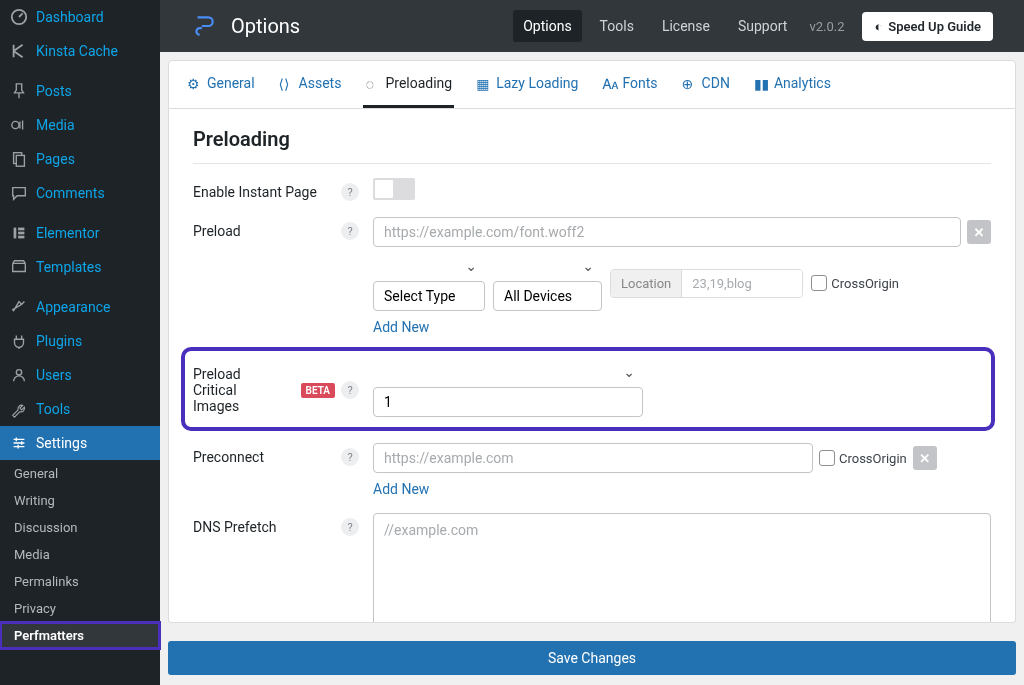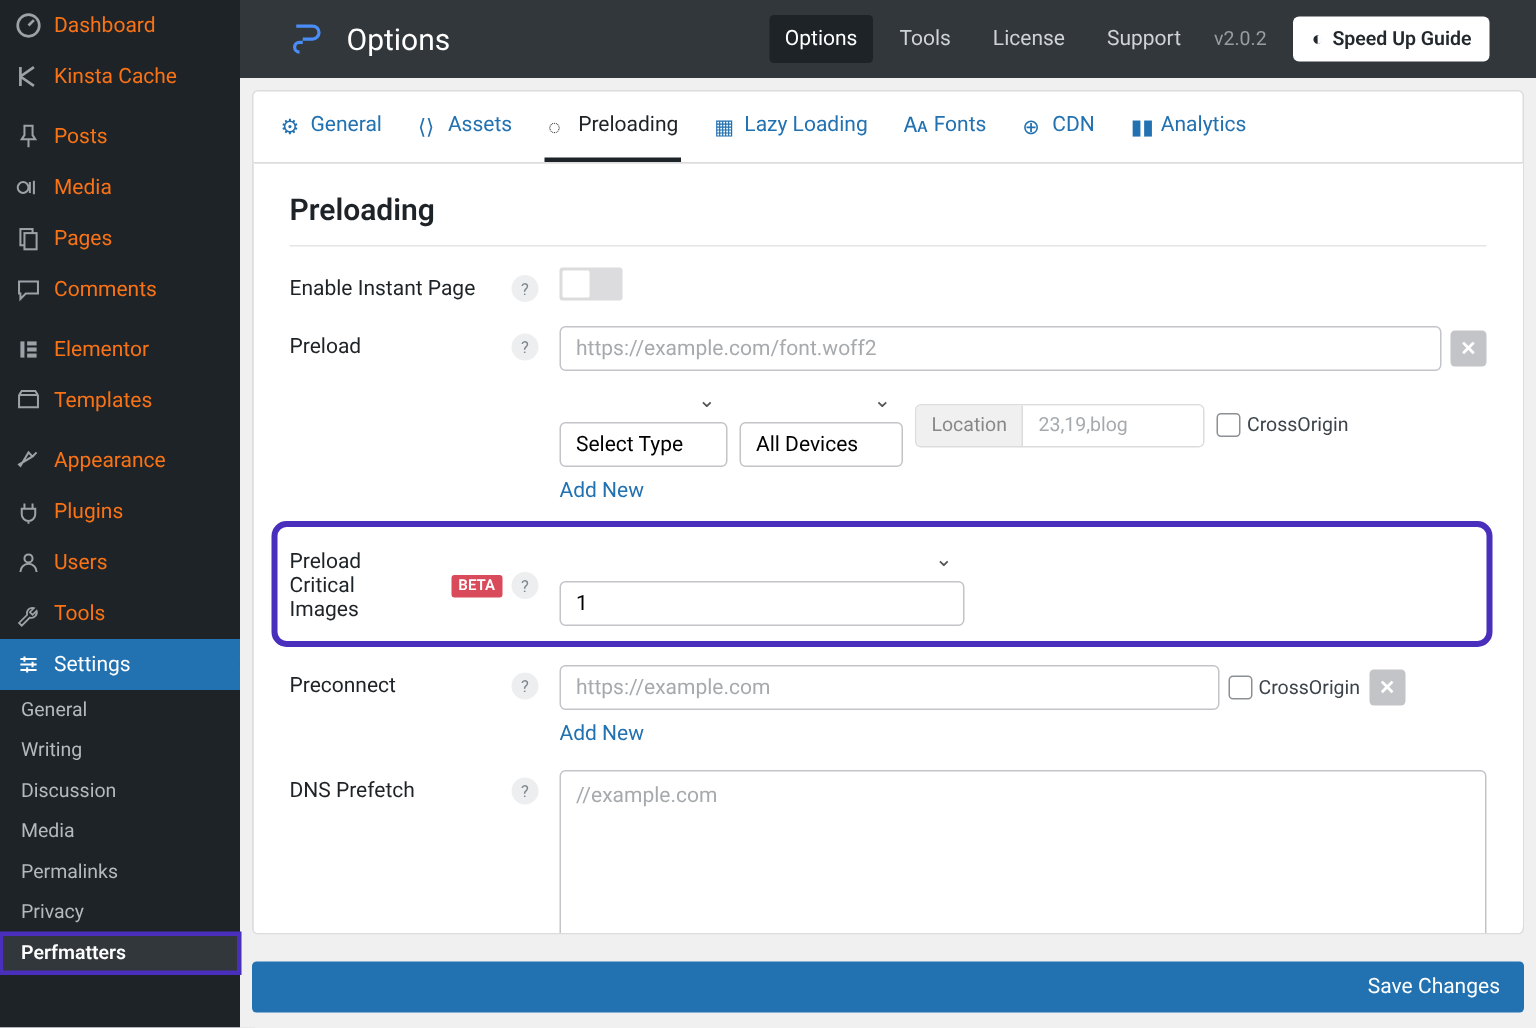--- a/index.html
+++ b/index.html
@@ -1,20 +1,20 @@
 <!DOCTYPE html>
 <html><head>
 <meta charset="utf-8">
 <style>
 * { box-sizing: border-box; margin: 0; padding: 0; font-family: -apple-system, BlinkMacSystemFont, "Segoe UI", Roboto, sans-serif; }
 body { background: #f0f0f1; color: #3c434a; font-size: 13px; }
 .wrap { display: flex; width: 1024px; height: 685px; overflow: hidden; }
 
 .sidebar { width: 160px; background: #1d2327; color: #f0f0f1; font-size: 14px; flex-shrink: 0; }
-.side-item { display: flex; align-items: center; padding: 8px 10px; color: #f97316; cursor: pointer; gap: 8px; }
+.side-item { display: flex; align-items: center; padding: 8px 10px; color: #0ea5e9; cursor: pointer; gap: 8px; }
 .side-item.active { background: #2271b1; color: #fff; position: relative; }
 .side-item.active::after { content: ""; position: absolute; right: -8px; top: 50%; transform: translateY(-50%); border: 8px solid transparent; border-left-color: #2271b1; }
 .side-item .ico { width: 18px; height: 18px; display: inline-flex; align-items: center; justify-content: center; color: #9ca2a7; flex-shrink: 0; }
 .side-item.active .ico { color: #fff; }
 .side-sub { padding: 6px 10px 6px 14px; color: #b4b9be; font-size: 13px; cursor: pointer; }
 .side-sub.cur { color: #fff; font-weight: 600; background: #32373c; position: relative; outline: 3px solid #4a2fbd; outline-offset: -2px; }
 .side-gap { height: 6px; }
 
 .main { flex: 1; background: #f0f0f1; display: flex; flex-direction: column; }
 .topbar { background: #32373c; height: 52px; display: flex; align-items: center; padding: 0 31px; gap: 8px; }
@@ -50,21 +50,21 @@
 .loc-inp { border: none; padding: 6px 10px; font-size: 13px; width: 120px; outline: none; }
 .chk-wrap { display: flex; align-items: center; gap: 4px; font-size: 13px; }
 .chk { width: 16px; height: 16px; border: 1px solid #8c8f94; border-radius: 3px; background: #fff; cursor: pointer; }
 .addnew { color: #2271b1; font-size: 14px; margin-top: 8px; display: inline-block; cursor: pointer; }
 .del-btn { width: 24px; height: 24px; background: #c3c4c7; border-radius: 3px; display: inline-flex; align-items: center; justify-content: center; color: #fff; font-weight: bold; cursor: pointer; }
 .preload-input-row { display: flex; gap: 6px; align-items: center; }
 .preload-input-row .text-input { flex: 1; }
 .textarea { width: 100%; min-height: 130px; border: 1px solid #c3c4c7; border-radius: 4px; padding: 8px 10px; font-size: 14px; resize: vertical; }
 .critical-select { width: 270px; }
 .highlight-row { outline: 4px solid #4a2fbd; border-radius: 6px; padding: 10px 8px !important; margin: 8px 0 16px -8px; }
-.save-btn { background: #2271b1; color: #fff; border: none; padding: 9px 16px; font-size: 14px; border-radius: 3px; cursor: pointer; margin: 10px 8px; text-align: right; }
+.save-btn { background: #2271b1; color: #fff; border: none; padding: 9px 16px; font-size: 14px; border-radius: 3px; cursor: pointer; margin: 10px 8px; }
 input::placeholder, textarea::placeholder { color: #a7aaad; }
 </style>
 </head>
 <body>
 
 <div class="wrap">
 
   <aside class="sidebar">
     <div class="side-item">
         <span class="ico">

